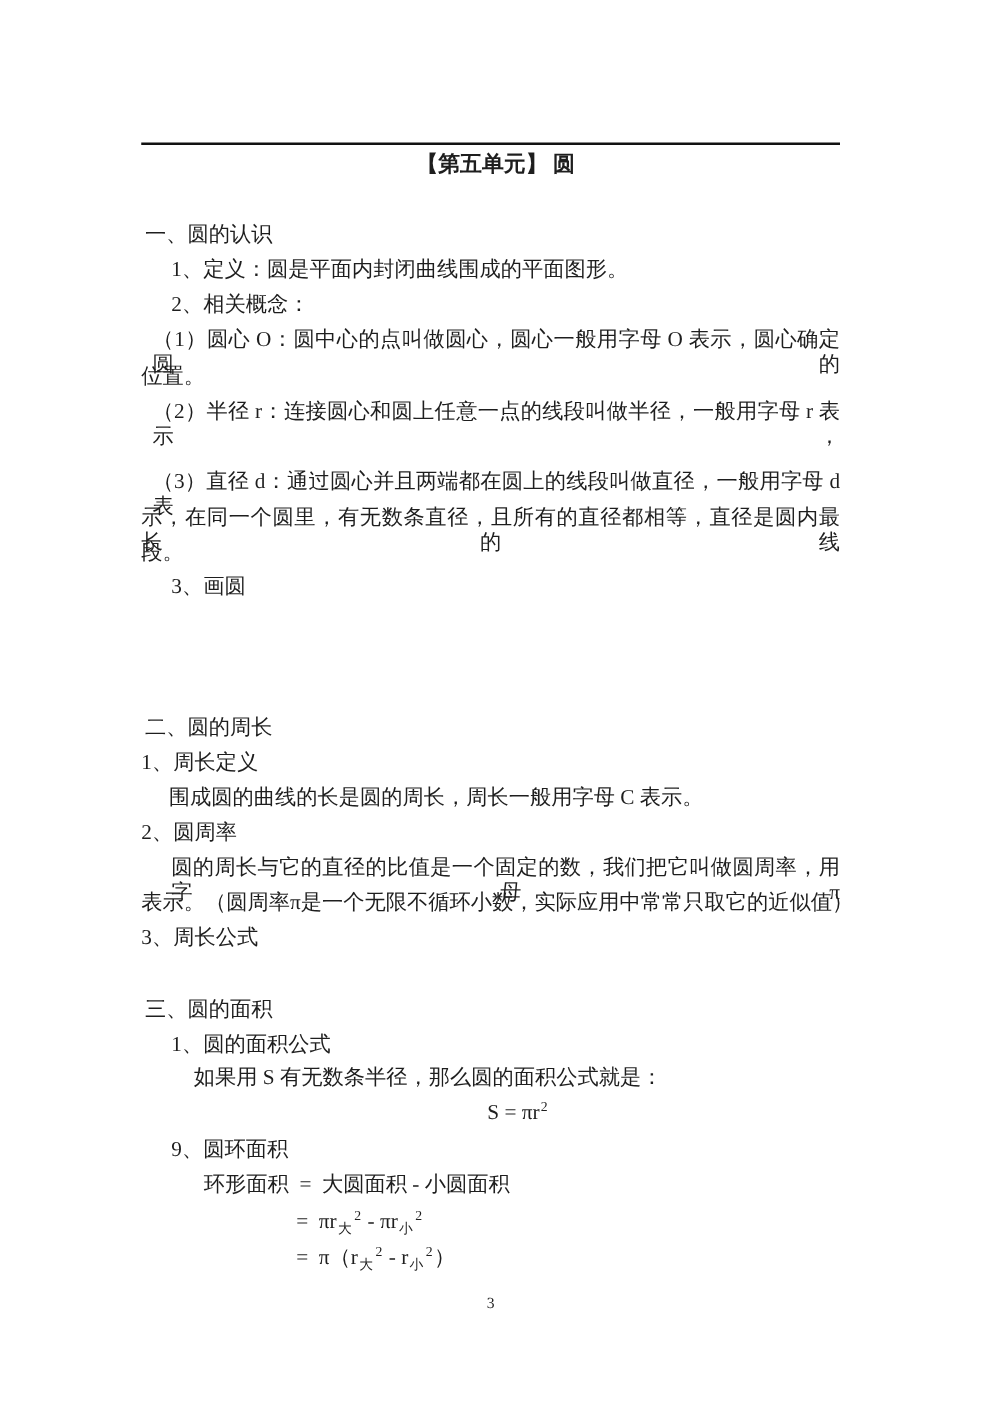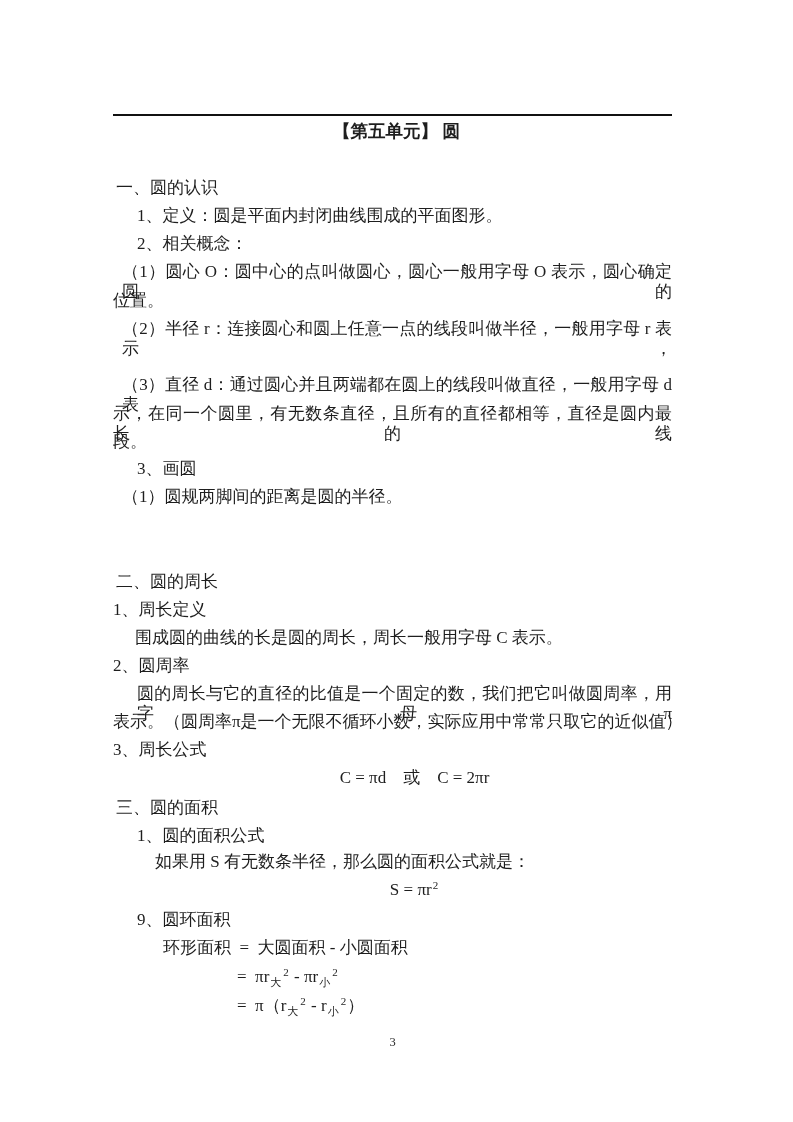--- a/index.html
+++ b/index.html
@@ -79,30 +79,28 @@
   <div class="line" style="top:178px;left:116px">一、圆的认识</div>
   <div class="line" style="top:206px;left:137px">1、定义：圆是平面内封闭曲线围成的平面图形。</div>
   <div class="line" style="top:234px;left:137px">2、相关概念：</div>
   <div class="line fill" style="top:262px;left:122px;width:550px">（1）圆心 O：圆中心的点叫做圆心，圆心一般用字母 O 表示，圆心确定圆的</div>
   <div class="line" style="top:291px;left:113px">位置。</div>
   <div class="line fill" style="top:319px;left:122px;width:550px">（2）半径 r：连接圆心和圆上任意一点的线段叫做半径，一般用字母 r 表示，</div>
   <div class="line fill" style="top:375px;left:122px;width:550px">（3）直径 d：通过圆心并且两端都在圆上的线段叫做直径，一般用字母 d 表</div>
   <div class="line fill" style="top:404px;left:113px;width:559px">示，在同一个圆里，有无数条直径，且所有的直径都相等，直径是圆内最长的线</div>
   <div class="line" style="top:432px;left:113px">段。</div>
   <div class="line" style="top:459px;left:137px">3、画圆</div>
-  <div class="line" style="top:487px;left:122px">（1）圆规两脚间的距离是圆的半径。</div>
 
   <div class="line" style="top:572px;left:116px">二、圆的周长</div>
   <div class="line" style="top:600px;left:113px">1、周长定义</div>
   <div class="line" style="top:628px;left:135px">围成圆的曲线的长是圆的周长，周长一般用字母 C 表示。</div>
   <div class="line" style="top:656px;left:113px">2、圆周率</div>
   <div class="line fill" style="top:684px;left:137px;width:535px">圆的周长与它的直径的比值是一个固定的数，我们把它叫做圆周率，用字母π</div>
   <div class="line" style="top:712px;left:113px">表示。（圆周率π是一个无限不循环小数，实际应用中常常只取它的近似值）</div>
   <div class="line" style="top:740px;left:113px">3、周长公式</div>
-  <div class="line centerline" style="top:768px">C = πd    或    C = 2πr</div>
 
   <div class="line" style="top:798px;left:116px">三、圆的面积</div>
   <div class="line" style="top:826px;left:137px">1、圆的面积公式</div>
   <div class="line" style="top:852px;left:155px">如果用 S 有无数条半径，那么圆的面积公式就是：</div>
   <div class="line centerline" style="top:880px"><span>S = πr</span><sup class="ss">2</sup></div>
   <div class="line" style="top:910px;left:137px">9、圆环面积</div>
   <div class="line" style="top:938px;left:163px">环形面积  =  大圆面积 - 小圆面积</div>
   <div class="line" style="top:967px;left:237px"><span>=  πr</span><sub class="ss">大</sub><sup class="ss">2</sup><span> - πr</span><sub class="ss">小</sub><sup class="ss">2</sup></div>
   <div class="line" style="top:996px;left:237px"><span>=  π（r</span><sub class="ss">大</sub><sup class="ss">2</sup><span> - r</span><sub class="ss">小</sub><sup class="ss">2</sup><span>）</span></div>
 

